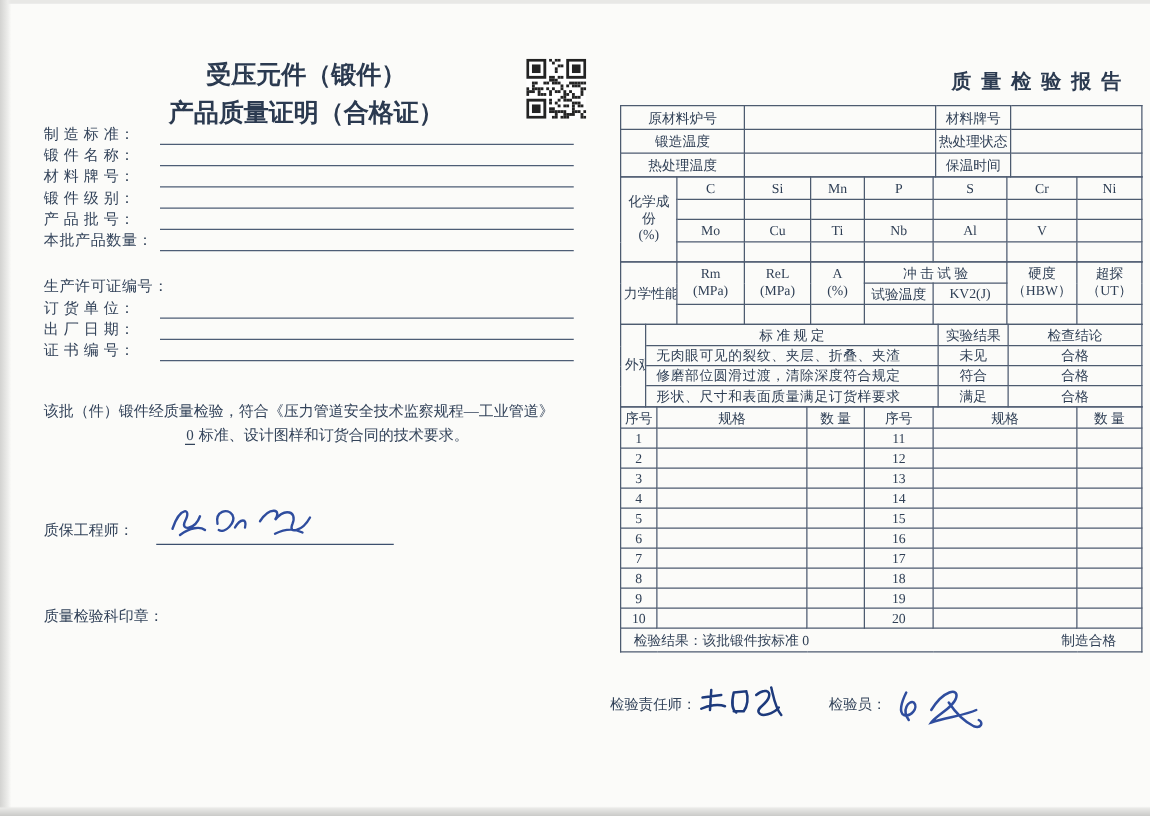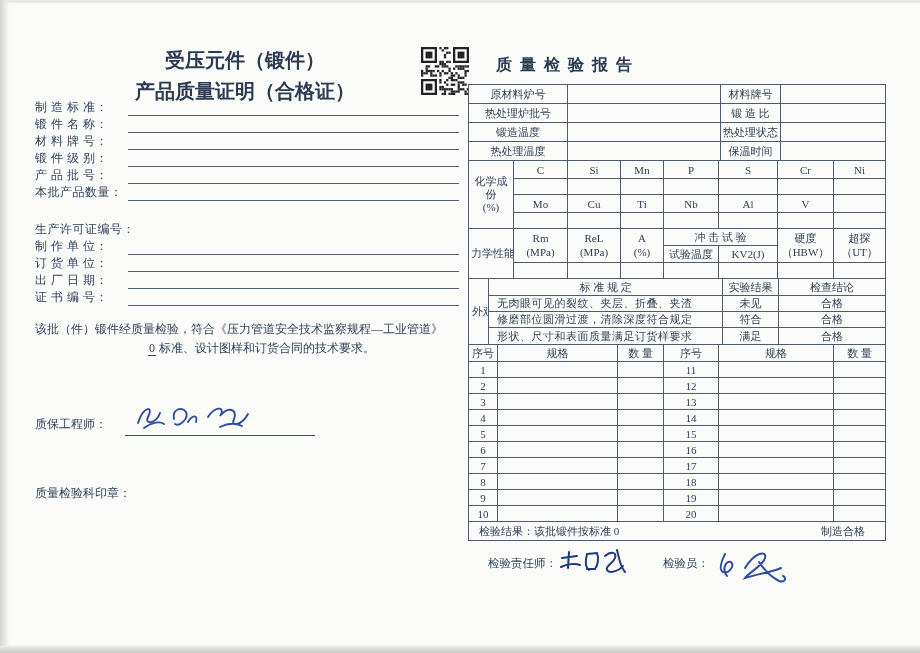--- a/index.html
+++ b/index.html
@@ -34,23 +34,23 @@
   .ul0 { border-bottom:1px solid #33435a; padding:0 1px; }
 
   .sigrow { position:absolute; left:35px; display:flex; align-items:flex-end; font-size:12px; }
   .qa { top:400px; width:280px; }
   .qa .lab { width:90px; flex:none; padding-bottom:3px; }
   .qa .line { flex:1; border-bottom:1.4px solid #3c4f6e; position:relative; height:36px; }
   .qa svg { position:absolute; left:5px; bottom:-4px; }
   .seal { top:485px; }
 
   
-  .rep-title { position:absolute; left:488px; top:55px; width:417px; text-align:left;
+  .rep-title { position:absolute; left:488px; top:55px; width:417px; text-align:right;
                font-size:16px; font-weight:bold; letter-spacing:8px; color:#2b3a50; text-indent:8px; }
-  .rep { position:absolute; left:468px; top:85px; width:417px; }
+  .rep { position:absolute; left:496px; top:85px; width:417px; }
   table { border-collapse:collapse; width:417px; table-layout:fixed; margin-top:-1px; }
   td { border:1px solid #4d5b70; font-size:11px; text-align:center; vertical-align:middle;
        padding:0 2px; overflow:hidden; white-space:nowrap; color:#2f3f55; }
   tr.h19 td { height:19px; } tr.h18 td { height:18px; } tr.h17 td { height:17px; }
   tr.h16 td { height:16px; }
   .vlabel div { width:13px; margin:0 auto; word-break:break-all; line-height:1.25; font-size:11px; }
   .two { line-height:1.2; white-space:normal; }
   .std { text-align:left; padding-left:8px; letter-spacing:0.5px; }
   .spread { display:flex; justify-content:space-between; align-items:center; padding:0 18px 0 8px; }
   .sign-row { position:absolute; left:488px; top:548px; width:417px; display:flex; align-items:flex-start; font-size:11.5px; }
@@ -218,24 +218,20 @@
     <span class="line"></span>
   </div>
 </div>
 
 <div class="fields f2">
   <div class="frow noline">
     <span class="lab" style="width:auto">生产许可证编号：</span>
     <span class="line"></span>
   </div>
   <div class="frow">
-    <span class="lab">制 作 单 位：</span>
-    <span class="line"></span>
-  </div>
-  <div class="frow">
     <span class="lab">订 货 单 位：</span>
     <span class="line"></span>
   </div>
   <div class="frow">
     <span class="lab">出 厂 日 期：</span>
     <span class="line"></span>
   </div>
   <div class="frow">
     <span class="lab">证 书 编 号：</span>
     <span class="line"></span>
@@ -276,26 +272,20 @@
         <col style="width:99px">
         <col style="width:153px">
         <col style="width:60px">
         <col style="width:105px">
       </colgroup>
     <tbody>
         <tr class="h19">
       <td>原材料炉号</td>
       <td></td>
       <td>材料牌号</td>
-      <td></td>
-    </tr>
-    <tr class="h19">
-      <td>热处理炉批号</td>
-      <td></td>
-      <td>锻 造 比</td>
       <td></td>
     </tr>
     <tr class="h19">
       <td>锻造温度</td>
       <td></td>
       <td>热处理状态</td>
       <td></td>
     </tr>
     <tr class="h19">
       <td>热处理温度</td>

